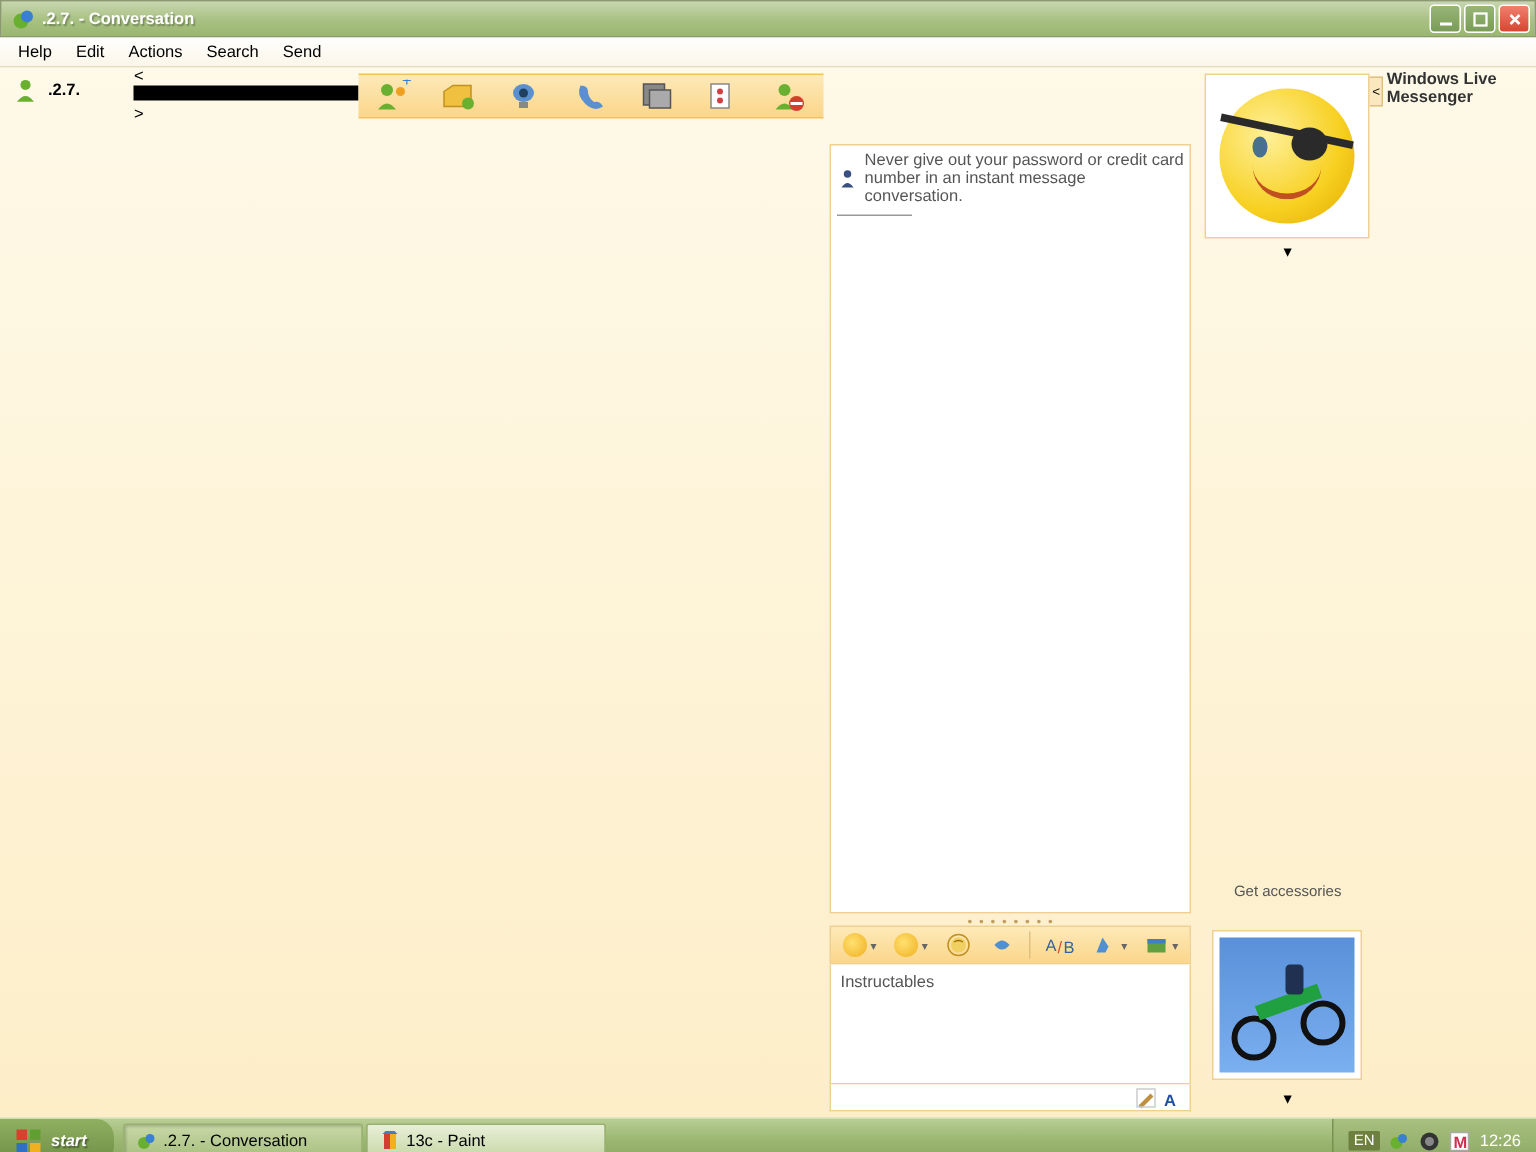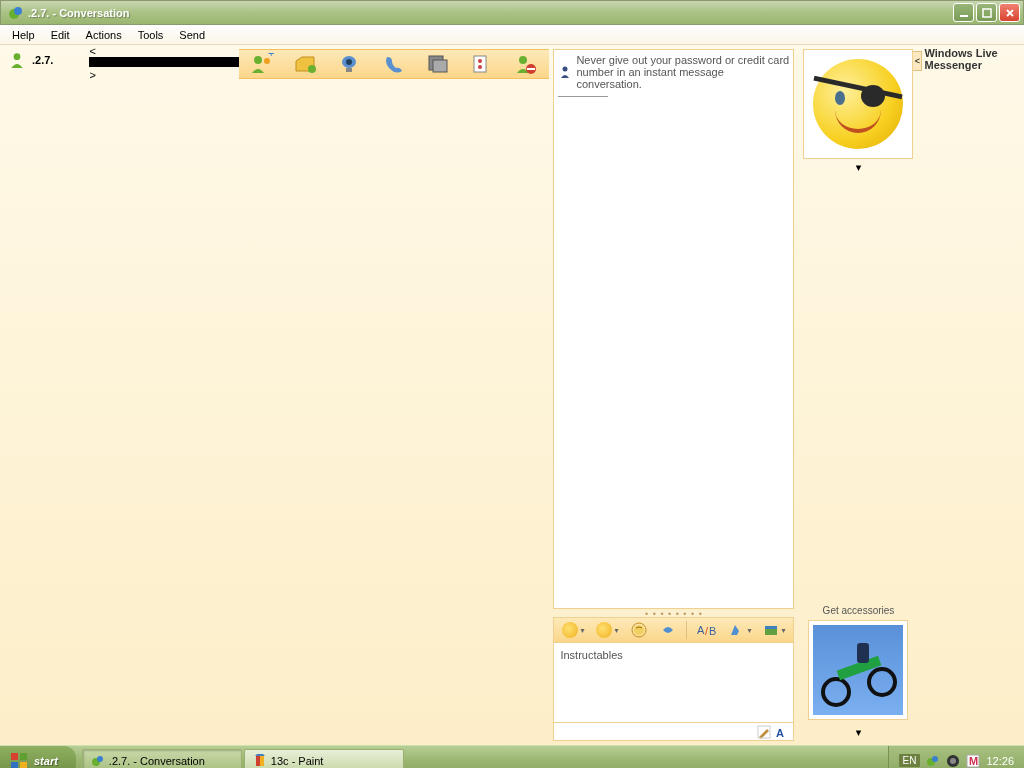--- a/index.html
+++ b/index.html
@@ -22,42 +22,42 @@
 .contact-icon { width: 18px; height: 18px; margin-right: 6px; }
 .contact-name { font-weight: bold; }
 .contact-email { padding-left: 28px; }
 .redacted { display: inline-block; width: 150px; height: 10px; background: #000; }
 
 .toolbar { height: 30px; background: linear-gradient(to bottom, #fde9b8, #fbd68a); border-top: 1px solid #f5c060; border-bottom: 1px solid #f5c060; display: flex; align-items: center; padding: 0 10px; gap: 18px; margin-top: 4px; }
 .tb-btn { width: 26px; height: 24px; display: flex; align-items: center; justify-content: center; cursor: pointer; }
 
 .main-area { flex: 1; display: flex; padding: 4px; gap: 4px; }
 .left-col { flex: 1; display: flex; flex-direction: column; }
-.conv-area { flex: 1; background: #fff; border: 1px solid #f0d090; padding: 4px; }
+.conv-area { flex: 1; background: #fff; border: 1px solid #f0d090; padding: 4px; margin-top: 47px; }
 .warning-line { display: flex; align-items: center; gap: 4px; color: #555; padding-bottom: 2px; }
 .warning-underline { width: 50px; border-bottom: 1px solid #999; margin-top: 4px; }
 
 .splitter { height: 8px; text-align: center; color: #c0a060; letter-spacing: 1px; font-size: 9px; }
 
 .compose-toolbar { height: 26px; background: linear-gradient(to bottom, #fde9b8, #fbd68a); border: 1px solid #f0d090; display: flex; align-items: center; padding: 0 6px; gap: 8px; }
 .ct-btn { display: flex; align-items: center; gap: 2px; cursor: pointer; padding: 2px; }
 .ct-sep { width: 1px; height: 18px; background: #e0c080; }
 .dd { font-size: 8px; color: #666; }
 
 .compose-area { background: #fff; border: 1px solid #f0d090; border-top: none; display: flex; height: 80px; }
 .compose-text { flex: 1; padding: 6px; color: #555; }
 .compose-buttons { width: 70px; display: flex; flex-direction: column; justify-content: center; gap: 4px; padding: 4px; }
 .msn-btn { height: 22px; background: linear-gradient(to bottom, #fefefe, #e8e8e8); border: 1px solid #b0b0b0; border-radius: 2px; cursor: pointer; display: flex; align-items: center; justify-content: center; }
 
 .format-icons { height: 18px; background: #fff; border: 1px solid #f0d090; border-top: none; display: flex; justify-content: flex-end; align-items: center; padding: 0 4px; gap: 4px; }
 
 .right-col { width: 120px; display: flex; flex-direction: column; position: relative; }
 .avatar-box { width: 110px; height: 110px; background: #fff; border: 1px solid #f0d090; margin: 0 auto; display: flex; align-items: center; justify-content: center; position: relative; }
 .avatar-dd { text-align: center; padding: 2px; cursor: pointer; }
-.accessories { text-align: center; color: #555; margin-top: auto; padding: 8px 0 4px; font-size: 10px; }
+.accessories { text-align: center; color: #555; margin-top: auto; padding: 8px 0 20px; font-size: 10px; }
 .self-avatar { width: 100px; height: 100px; background: #fff; border: 1px solid #f0d090; margin: 0 auto 4px; display: flex; align-items: center; justify-content: center; }
 .collapse-tab { position: absolute; top: 2px; right: -4px; width: 10px; height: 20px; background: #fbe8c0; border: 1px solid #e0c080; display: flex; align-items: center; justify-content: center; cursor: pointer; font-size: 9px; }
 
 .footer { height: 18px; padding: 2px 2px; font-weight: bold; color: #333; }
 
 .taskbar { height: 30px; background: linear-gradient(to bottom, #b8ce95 0%, #9ab670 50%, #8aa660 100%); display: flex; align-items: center; border-top: 1px solid #cde0b0; }
 .start-btn { height: 30px; padding: 0 18px 0 10px; background: linear-gradient(to bottom, #8fb060 0%, #6e8e44 100%); border-radius: 0 12px 12px 0; display: flex; align-items: center; gap: 6px; color: #fff; font-weight: bold; font-style: italic; font-size: 15px; cursor: pointer; text-shadow: 1px 1px 1px rgba(0,0,0,0.4); }
 .task-items { flex: 1; display: flex; align-items: center; padding: 0 6px; gap: 2px; }
 .task-item { height: 23px; min-width: 160px; padding: 0 8px; background: linear-gradient(to bottom, #e8efd8, #c8d8a8); border: 1px solid #9ab070; border-radius: 2px; display: flex; align-items: center; gap: 4px; cursor: pointer; }
 .task-item.active { background: linear-gradient(to bottom, #c8d8a8, #a8c080); box-shadow: inset 1px 1px 2px rgba(0,0,0,0.2); }
@@ -108,21 +108,21 @@
       <svg width="10" height="10">
         <path d="M2 2 L8 8 M8 2 L2 8" stroke="#fff" stroke-width="1.8"></path>
       </svg>
     </div>
 </div>
 
 <div class="menubar">
   <div class="menu-item">Help</div>
   <div class="menu-item">Edit</div>
   <div class="menu-item">Actions</div>
-  <div class="menu-item">Tools</div>
+  <div class="menu-item">Search</div>
   <div class="menu-item">Send</div>
 </div>
 
 <div class="app-body">
 
   <div class="contact-header">
     <span class="contact-icon">
       <svg viewBox="0 0 16 16">
           <circle cx="8" cy="5" r="3" fill="#6ab030"></circle>
           <path d="M3 15 Q8 8 13 15 Z" fill="#6ab030"></path>

